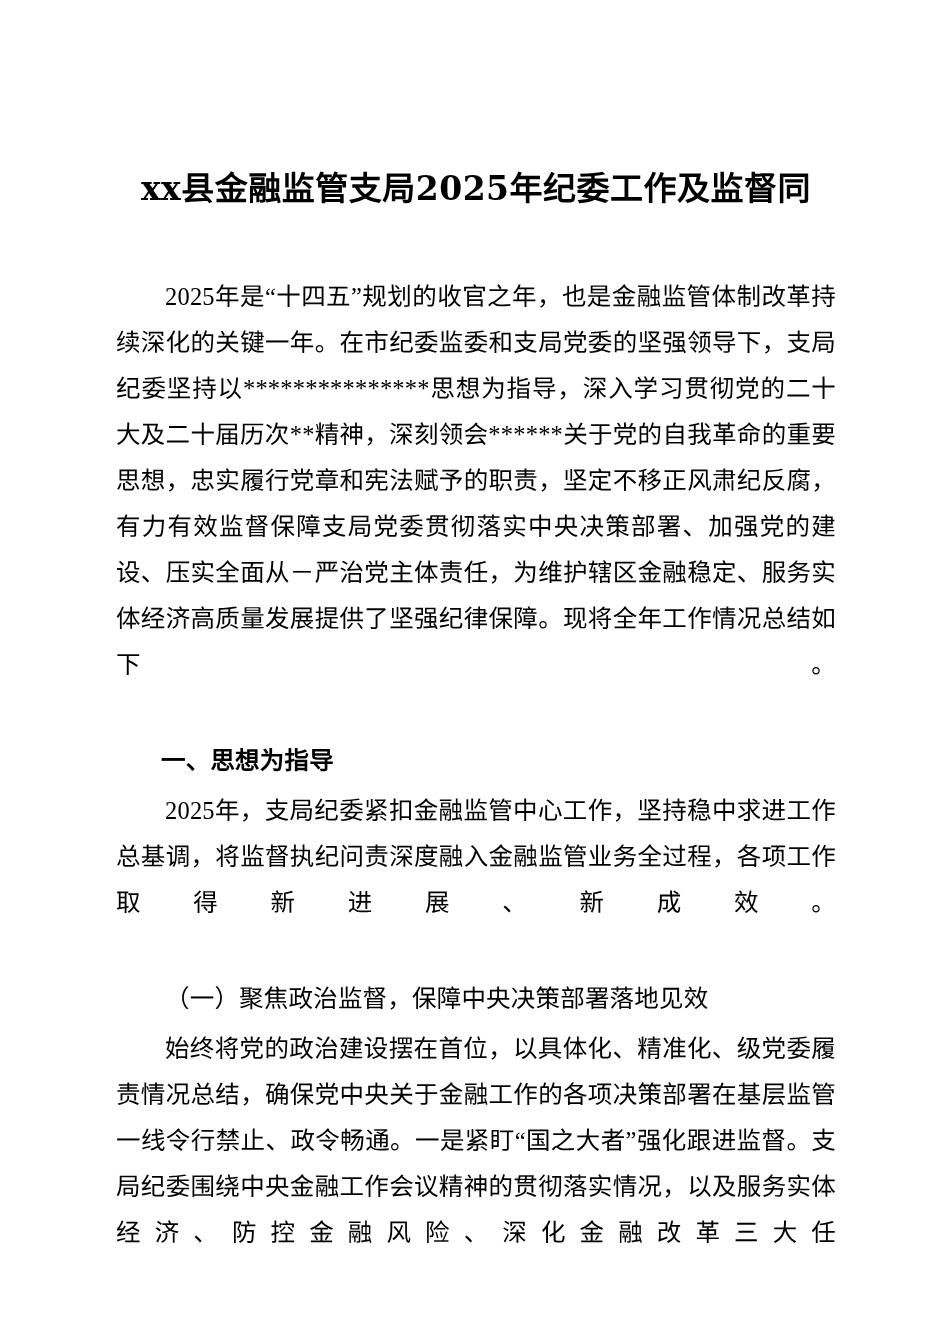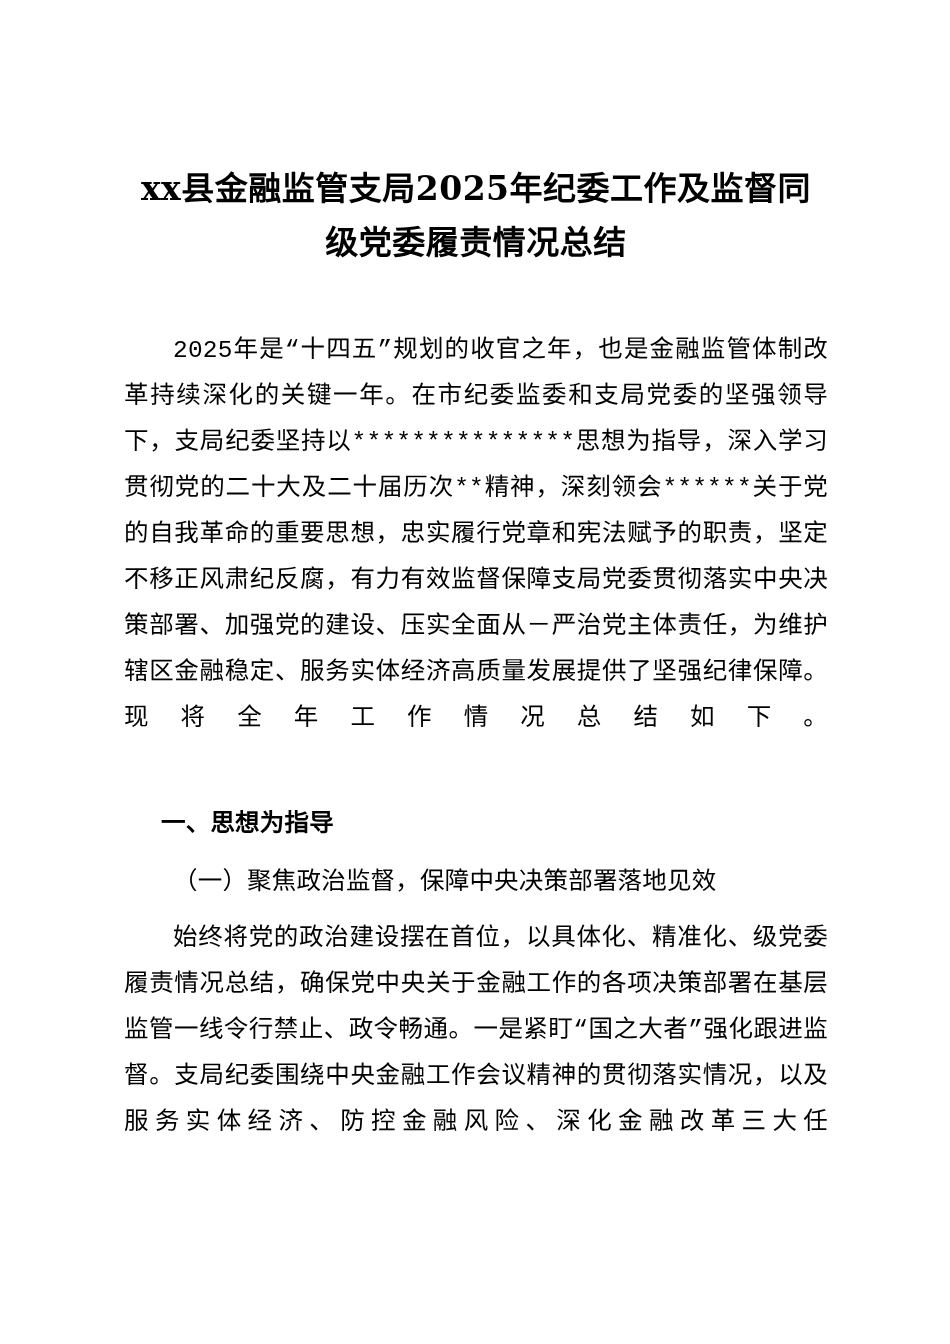--- a/index.html
+++ b/index.html
@@ -37,25 +37,25 @@
     text-align: center;
     color: #000000;
     margin: 0;
     padding-top: 162px;
     letter-spacing: 0.5px;
     -webkit-font-smoothing: none;
   }
 
   
   .para {
-    font-family: Liberation Mono, monospace;
+    font-family: Liberation Serif, serif;
     font-size: 24.5px;
     line-height: 46px;
     color: #000000;
-    margin: 12px;
+    margin: 4px;
     text-align: justify;
     text-justify: inter-ideograph;
     text-indent: 49px;
     letter-spacing: 0.2px;
   }
 
   .para.first-para {
     margin-top: 58px;
   }
 
@@ -69,46 +69,46 @@
     text-indent: 49px;
     letter-spacing: 0.2px;
   }
 
   .heading-2 {
     font-family: "DejaVu Serif", "Liberation Serif", serif;
     font-weight: normal;
     font-size: 24.5px;
     line-height: 46px;
     color: #000000;
-    margin: 12px;
+    margin: 4px;
     text-indent: 49px;
     letter-spacing: 0.2px;
   }
 
   
   .para::after {
     content: "";
     display: inline-block;
     width: 100%;
   }
 </style>
 </head>
 <body>
 
 <div id="page">
   <div id="doc-body">
 
     <h1 class="doc-title">
       <span>xx县金融监管支局2025年纪委工作及监督同</span><br>
-      <span>级党委履责情况总结</span>
     </h1>
 
     <p class="para first-para">2025年是“十四五”规划的收官之年，也是金融监管体制改革持续深化的关键一年。在市纪委监委和支局党委的坚强领导下，支局纪委坚持以***************思想为指导，深入学习贯彻党的二十大及二十届历次**精神，深刻领会******关于党的自我革命的重要思想，忠实履行党章和宪法赋予的职责，坚定不移正风肃纪反腐，有力有效监督保障支局党委贯彻落实中央决策部署、加强党的建设、压实全面从－严治党主体责任，为维护辖区金融稳定、服务实体经济高质量发展提供了坚强纪律保障。现将全年工作情况总结如下。</p>
 
     <p class="heading-1">一、思想为指导</p>
 
+    <p class="para">2025年，支局纪委紧扣金融监管中心工作，坚持稳中求进工作总基调，将监督执纪问责深度融入金融监管业务全过程，各项工作取得新进展、新成效。</p>
 
     <p class="heading-2">（一）聚焦政治监督，保障中央决策部署落地见效</p>
 
     <p class="para">始终将党的政治建设摆在首位，以具体化、精准化、级党委履责情况总结，确保党中央关于金融工作的各项决策部署在基层监管一线令行禁止、政令畅通。一是紧盯“国之大者”强化跟进监督。支局纪委围绕中央金融工作会议精神的贯彻落实情况，以及服务实体经济、防控金融风险、深化金融改革三大任</p>
 
   </div>
 </div>
 
 </body></html>

